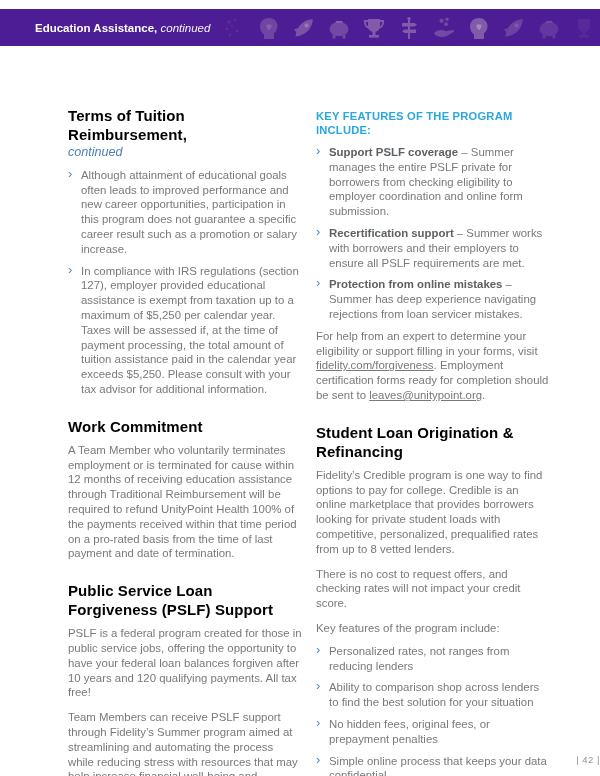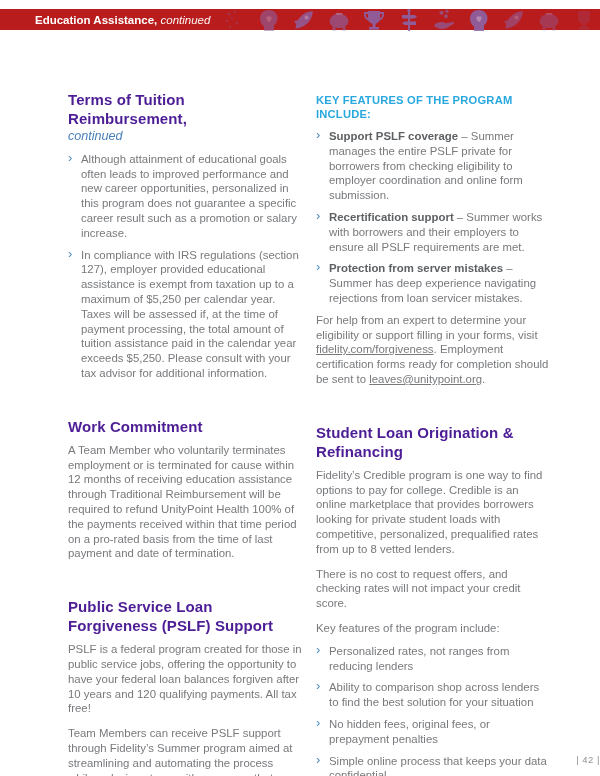--- a/index.html
+++ b/index.html
@@ -3,46 +3,46 @@
 <meta charset="utf-8">
 <style>
   html,body { margin:0; padding:0; }
   body {
     width:600px; height:776px; background:#ffffff; position:relative;
     font-family:"Liberation Sans", sans-serif; overflow:hidden;
     -webkit-font-smoothing:antialiased;
   }
   
   .band {
-    margin-top:9px; height:21px; background:#b91c1c;
+    margin-top:9px; height:37px; background:#4c1d95;
     display:flex; align-items:center; position:relative;
   }
   .band-title { margin-left:35px; color:#ffffff; font-size:11.5px; white-space:nowrap; }
   .band-title .bold { font-weight:bold; }
   .band-title .ital { font-style:italic; font-weight:400; opacity:.95; }
   .band-icons {
     position:absolute; right:4px; top:50%; transform:translateY(-50%);
     display:flex; align-items:center; gap:11px;
   }
   .bicon { width:24px; height:24px; color:#8a66ad; flex:0 0 auto; }
   .bicon svg { width:100%; height:100%; display:block; }
 
   
   .content {
     display:flex; gap:14px; padding:0 50px 0 68px; margin-top:60px;
     color:#77797c; font-size:11.4px; line-height:14.8px;
   }
   .col { flex:1; min-width:0; }
   h2.heading {
     margin:0; font-size:15px; line-height:19px; font-weight:600;
-    color:#4c1d95; letter-spacing:.1px;
+    color:#000000; letter-spacing:.1px;
   }
   .sub-ital { font-style:italic; font-size:12.6px; color:#4a80b8; margin-top:1px; }
   .para { margin:7px 0 10px 0; }
-  .section { margin-top:36px; }
+  .section { margin-top:20px; }
   ul.blist { list-style:none; margin:8px 0 0 0; padding:0; }
   ul.blist li { position:relative; padding-left:13px; margin-bottom:7px; }
   ul.blist li .chev {
     position:absolute; left:0; top:-1px; color:#4e8bbf; font-size:13px; line-height:14.8px;
   }
   .lead { font-weight:bold; color:#5e6164; }
   .kf-heading {
     margin:3px 0 0 0; color:#29a8df; font-weight:bold; font-size:11.2px;
     letter-spacing:.2px; line-height:14px;
   }
@@ -152,42 +152,42 @@
     </span>
   </div>
 </div>
 
 <div class="content">
 
   <div class="col">
     <h2 class="heading">Terms of Tuition Reimbursement,</h2>
     <div class="sub-ital">continued</div>
     <ul class="blist">
-      <li><span class="chev">›</span><span>Although attainment of educational goals often leads to improved performance and new career opportunities, personalized in this program does not guarantee a specific career result such as a promotion or salary increase.</span></li>
+      <li><span class="chev">›</span><span>Although attainment of educational goals often leads to improved performance and new career opportunities, participation in this program does not guarantee a specific career result such as a promotion or salary increase.</span></li>
       <li><span class="chev">›</span><span>In compliance with IRS regulations (section 127), employer provided educational assistance is exempt from taxation up to a maximum of $5,250 per calendar year. Taxes will be assessed if, at the time of payment processing, the total amount of tuition assistance paid in the calendar year exceeds $5,250. Please consult with your tax advisor for additional information.</span></li>
     </ul>
 
     <div class="section">
       <h2 class="heading">Work Commitment</h2>
       <p class="para">A Team Member who voluntarily terminates employment or is terminated for cause within 12 months of receiving education assistance through Traditional Reimbursement will be required to refund UnityPoint Health 100% of the payments received within that time period on a pro-rated basis from the time of last payment and date of termination.</p>
     </div>
 
     <div class="section">
       <h2 class="heading">Public Service Loan Forgiveness (PSLF) Support</h2>
       <p class="para">PSLF is a federal program created for those in public service jobs, offering the opportunity to have your federal loan balances forgiven after 10 years and 120 qualifying payments. All tax free!</p>
       <p class="para">Team Members can receive PSLF support through Fidelity’s Summer program aimed at streamlining and automating the process while reducing stress with resources that may help increase financial well-being and confidence.</p>
     </div>
   </div>
 
   <div class="col">
     <h3 class="kf-heading">KEY FEATURES OF THE PROGRAM INCLUDE:</h3>
     <ul class="blist">
       <li><span class="chev">›</span><span class="lead">Support PSLF coverage</span><span> – Summer manages the entire PSLF private for borrowers from checking eligibility to employer coordination and online form submission.</span></li>
       <li><span class="chev">›</span><span class="lead">Recertification support</span><span> – Summer works with borrowers and their employers to ensure all PSLF requirements are met.</span></li>
-      <li><span class="chev">›</span><span class="lead">Protection from server mistakes</span><span> – Summer has deep experience navigating rejections from loan servicer mistakes.</span></li>
+      <li><span class="chev">›</span><span class="lead">Protection from online mistakes</span><span> – Summer has deep experience navigating rejections from loan servicer mistakes.</span></li>
     </ul>
     <p class="para"><span>For help from an expert to determine your eligibility or support filling in your forms, visit </span><a class="doclink" href="#">fidelity.com/forgiveness</a><span>.  Employment certification forms ready for completion should be sent to </span><a class="doclink" href="#">leaves@unitypoint.org</a><span>.</span></p>
 
     <div class="section">
       <h2 class="heading">Student Loan Origination &amp; Refinancing</h2>
       <p class="para">Fidelity’s Credible program is one way to find options to pay for college. Credible is an online marketplace that provides borrowers looking for private student loads with competitive, personalized, prequalified rates from up to 8 vetted lenders.</p>
       <p class="para">There is no cost to request offers, and checking rates will not impact your credit score.</p>
       <p class="para kintro">Key features of the program include:</p>
       <ul class="blist">
         <li><span class="chev">›</span><span>Personalized rates, not ranges from reducing lenders</span></li>

